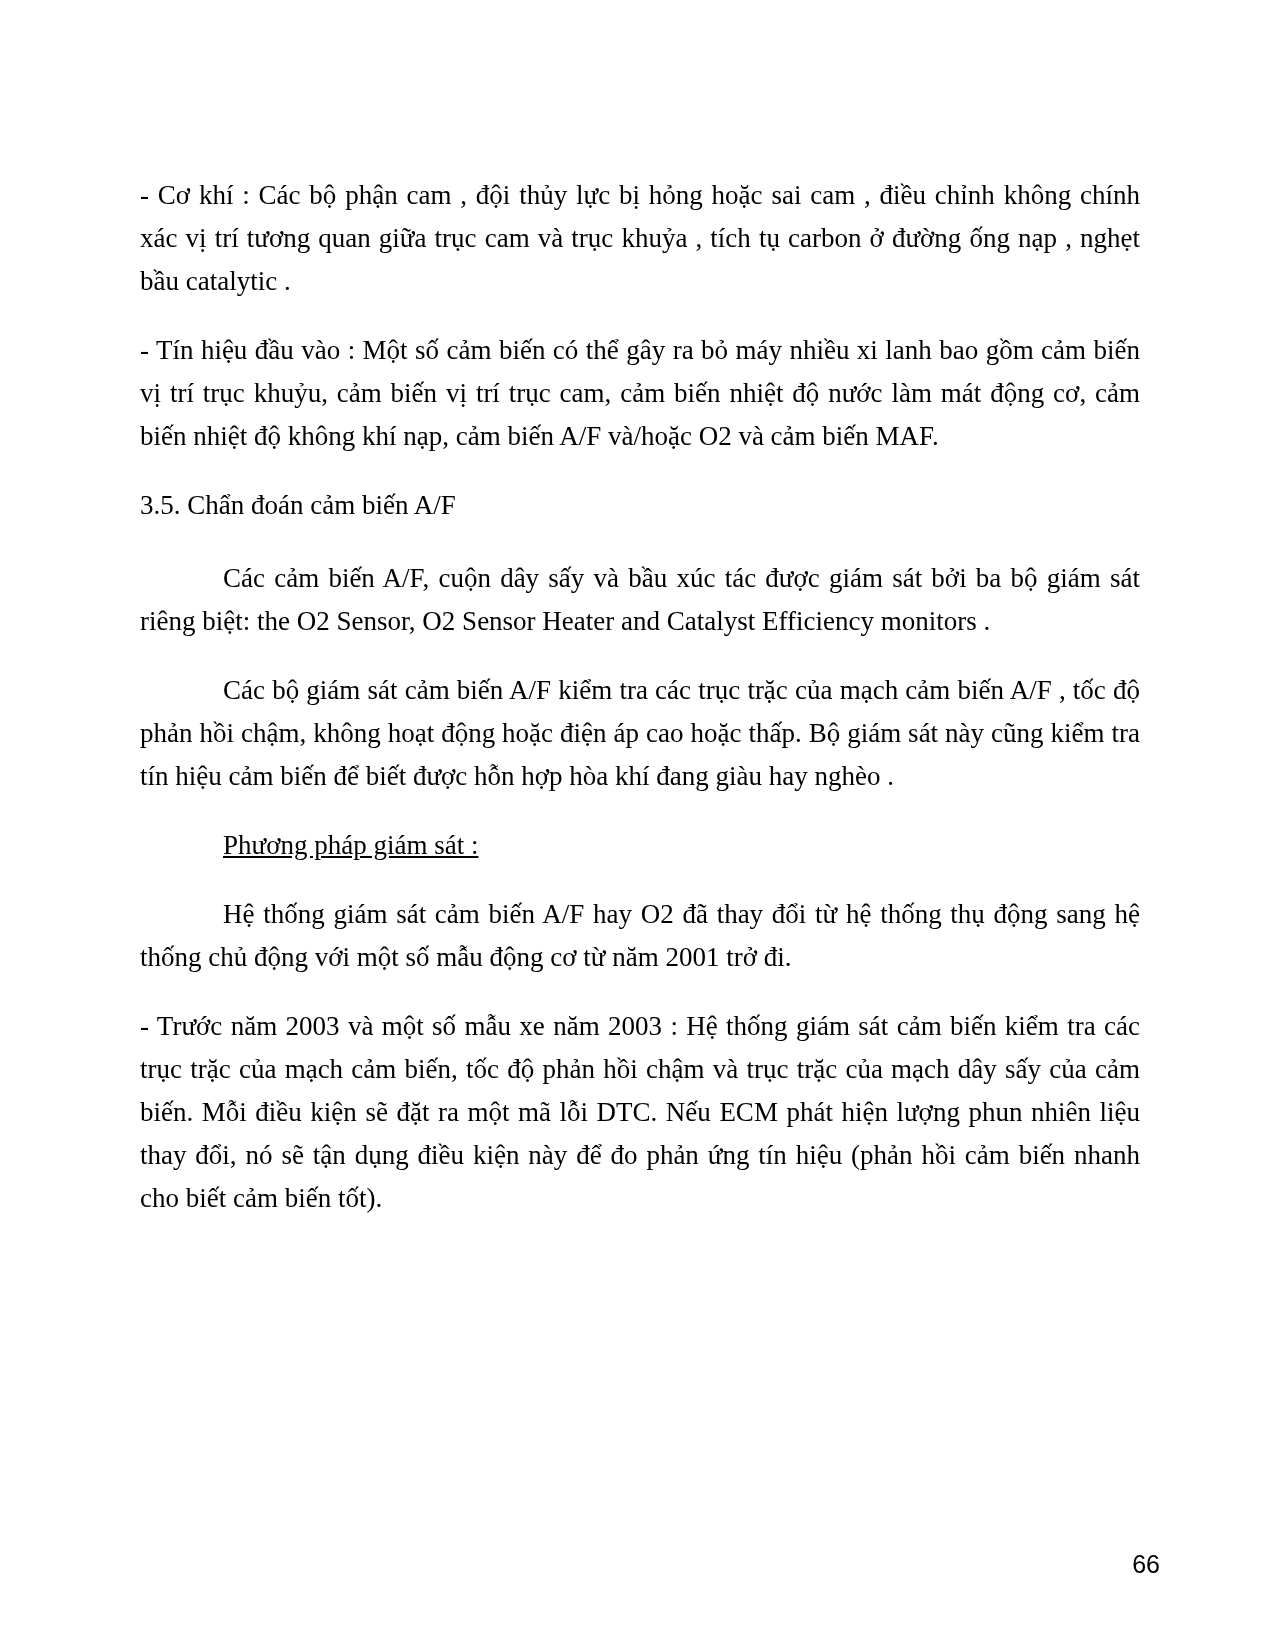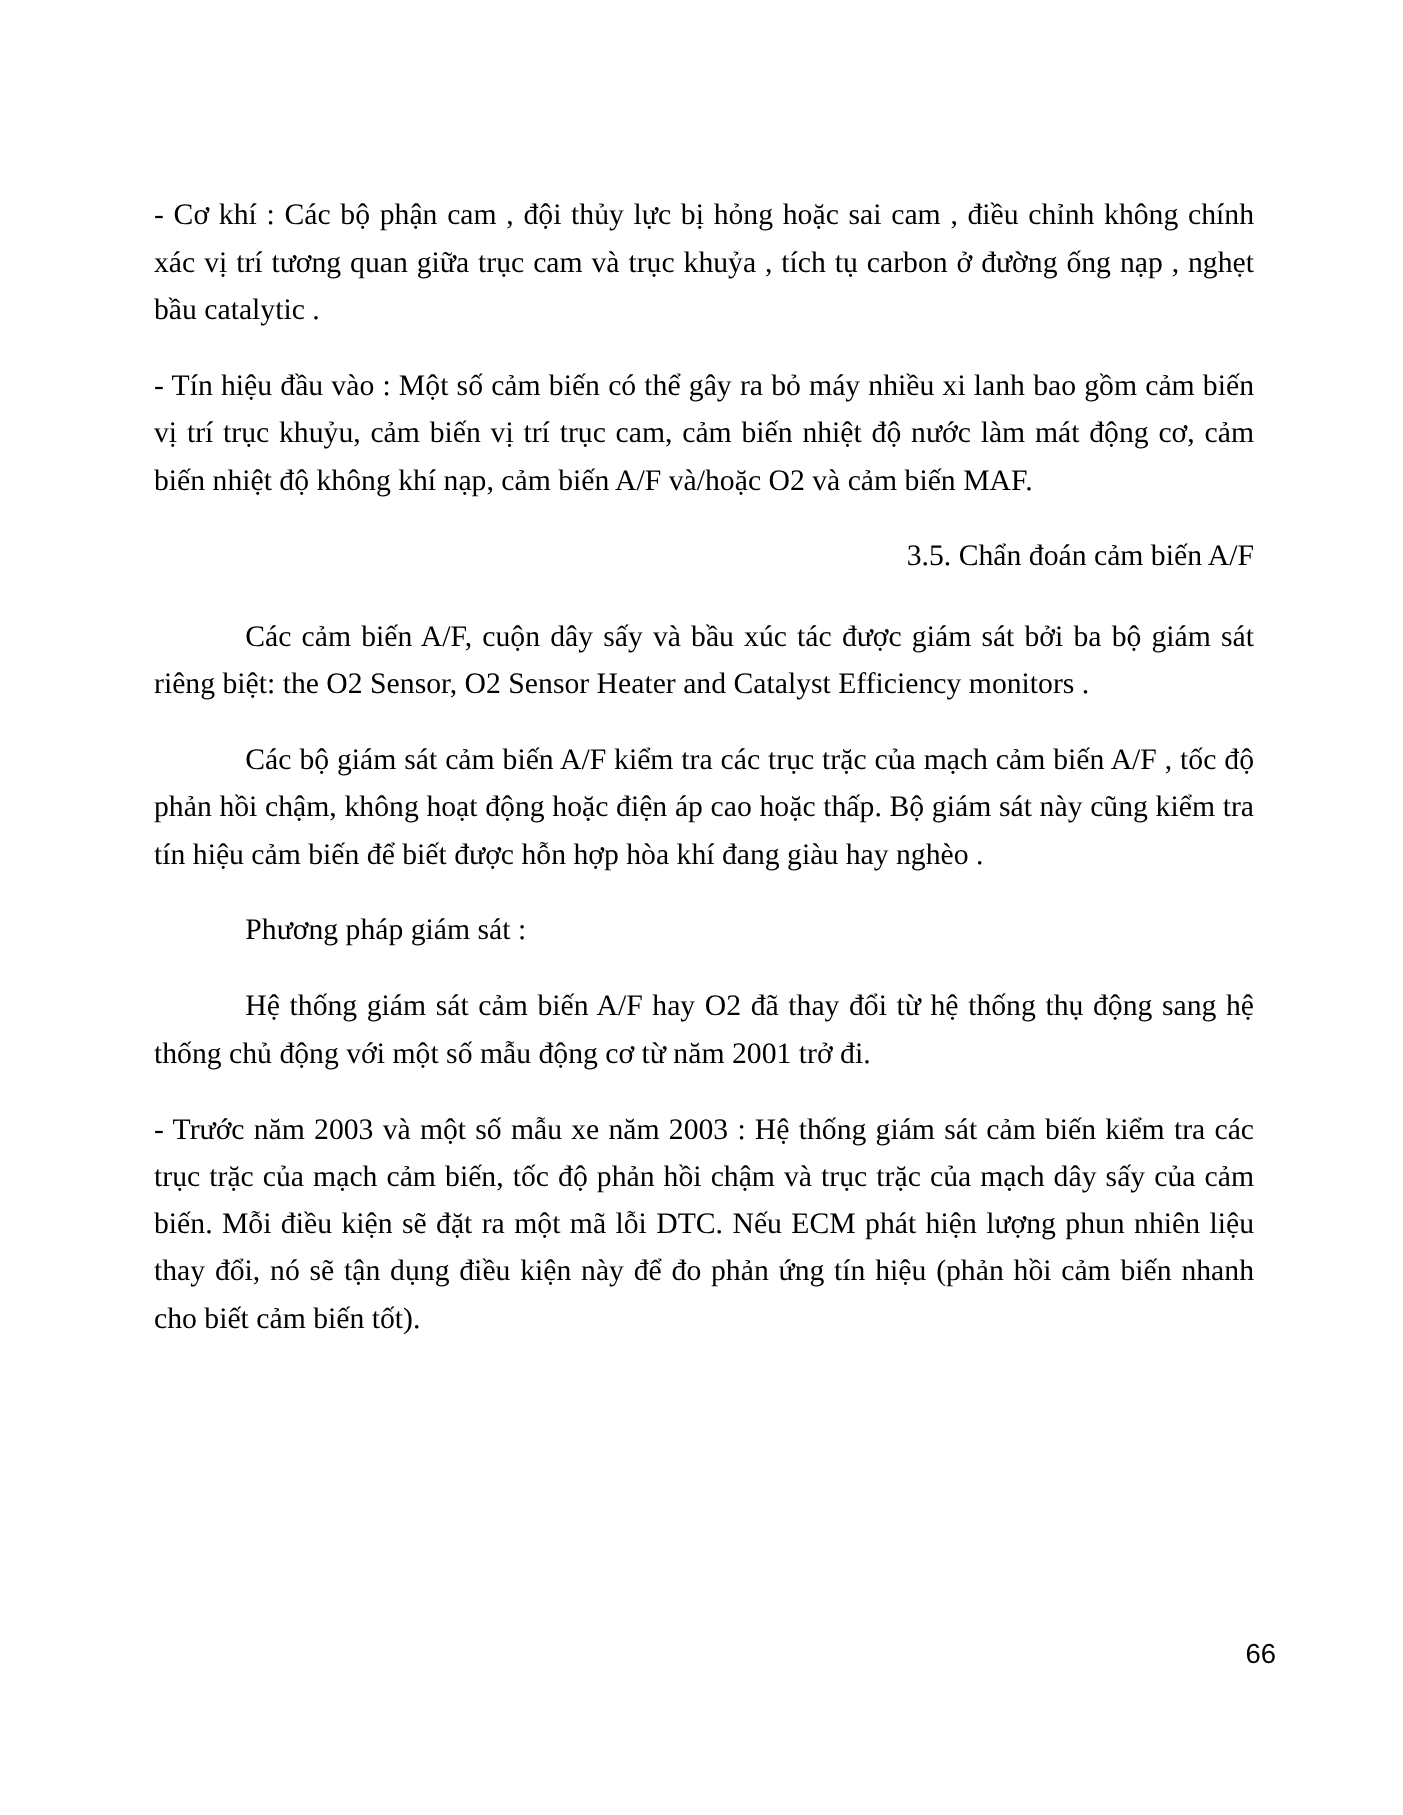--- a/index.html
+++ b/index.html
@@ -32,32 +32,33 @@
   .content h3 {
     margin: 0 0 26px 0;
     padding: 0;
     font-size: 27px;
     line-height: 43px;
     font-weight: normal;
   }
   .heading {
     font-weight: 700;
     margin: 6px 0 30px 0 !important;
-    text-align: right;
+    text-align: left;
   }
   .subheading {
     font-weight: 700;
     margin: 6px 0 26px 0 !important;
+    text-decoration: underline;
   }
   .indent {
     text-indent: 83px;
   }
   .page-number {
     position: absolute;
-    top: 1460px;
+    top: 1520px;
     right: 115px;
     font-family: "Liberation Sans", "DejaVu Sans", sans-serif;
     font-size: 25px;
     line-height: 30px;
     color: #000000;
   }
 </style>
 </head>
 <body>
 

